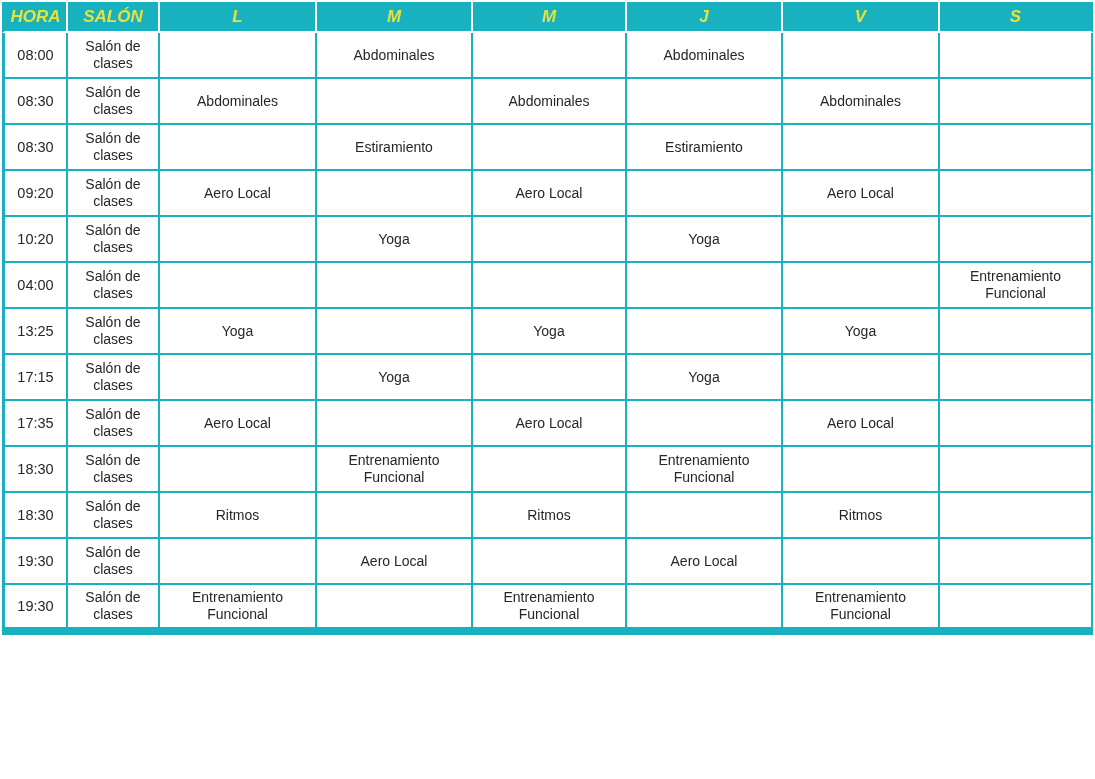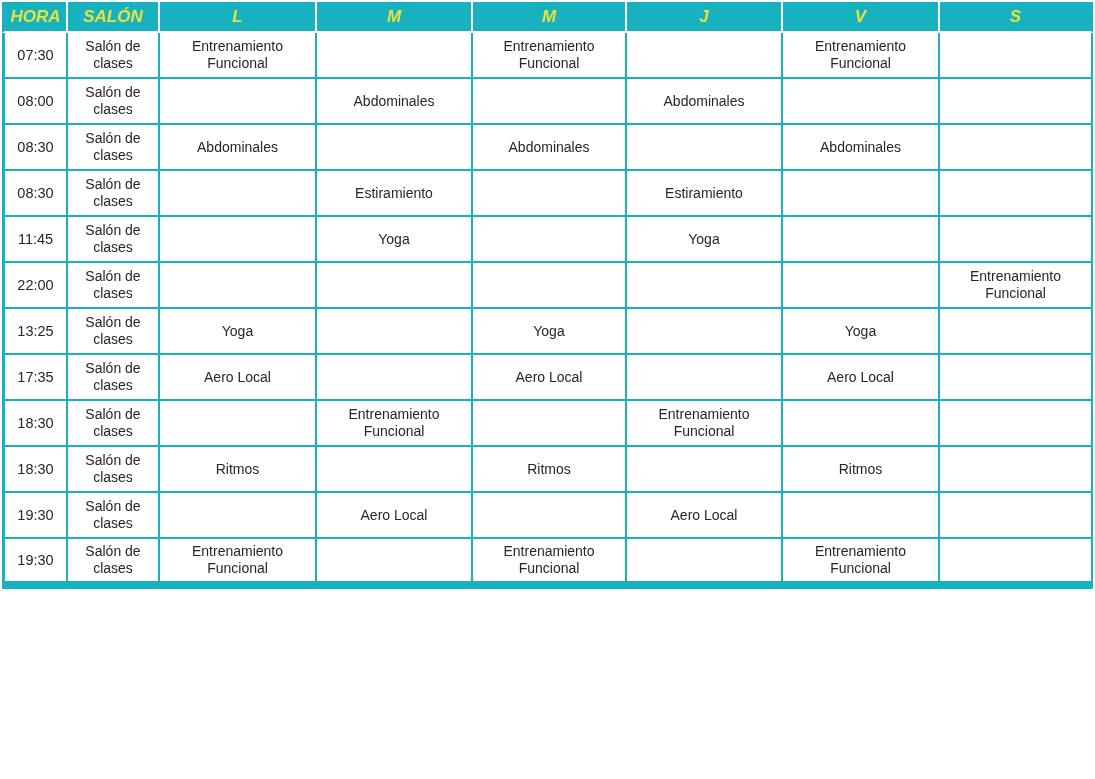--- a/index.html
+++ b/index.html
@@ -92,30 +92,20 @@
           <th>L</th>
           <th>M</th>
           <th>M</th>
           <th>J</th>
           <th>V</th>
           <th>S</th>
         </tr>
     </thead>
     <tbody>
         <tr>
-          <td class="time-cell">07:30</td>
-          <td>Salón de clases</td>
-          <td>Entrenamiento Funcional</td>
-          <td></td>
-          <td>Entrenamiento Funcional</td>
-          <td></td>
-          <td>Entrenamiento Funcional</td>
-          <td></td>
-        </tr>
-        <tr>
           <td class="time-cell">08:00</td>
           <td>Salón de clases</td>
           <td></td>
           <td>Abdominales</td>
           <td></td>
           <td>Abdominales</td>
           <td></td>
           <td></td>
         </tr>
         <tr>
@@ -132,47 +122,67 @@
           <td class="time-cell">08:30</td>
           <td>Salón de clases</td>
           <td></td>
           <td>Estiramiento</td>
           <td></td>
           <td>Estiramiento</td>
           <td></td>
           <td></td>
         </tr>
         <tr>
-          <td class="time-cell">11:45</td>
-          <td>Salón de clases</td>
-          <td></td>
-          <td>Yoga</td>
-          <td></td>
-          <td>Yoga</td>
-          <td></td>
-          <td></td>
-        </tr>
-        <tr>
-          <td class="time-cell">22:00</td>
+          <td class="time-cell">09:20</td>
+          <td>Salón de clases</td>
+          <td>Aero Local</td>
+          <td></td>
+          <td>Aero Local</td>
+          <td></td>
+          <td>Aero Local</td>
+          <td></td>
+        </tr>
+        <tr>
+          <td class="time-cell">10:20</td>
+          <td>Salón de clases</td>
+          <td></td>
+          <td>Yoga</td>
+          <td></td>
+          <td>Yoga</td>
+          <td></td>
+          <td></td>
+        </tr>
+        <tr>
+          <td class="time-cell">04:00</td>
           <td>Salón de clases</td>
           <td></td>
           <td></td>
           <td></td>
           <td></td>
           <td></td>
           <td>Entrenamiento Funcional</td>
         </tr>
         <tr>
           <td class="time-cell">13:25</td>
           <td>Salón de clases</td>
           <td>Yoga</td>
           <td></td>
           <td>Yoga</td>
           <td></td>
           <td>Yoga</td>
+          <td></td>
+        </tr>
+        <tr>
+          <td class="time-cell">17:15</td>
+          <td>Salón de clases</td>
+          <td></td>
+          <td>Yoga</td>
+          <td></td>
+          <td>Yoga</td>
+          <td></td>
           <td></td>
         </tr>
         <tr>
           <td class="time-cell">17:35</td>
           <td>Salón de clases</td>
           <td>Aero Local</td>
           <td></td>
           <td>Aero Local</td>
           <td></td>
           <td>Aero Local</td>

